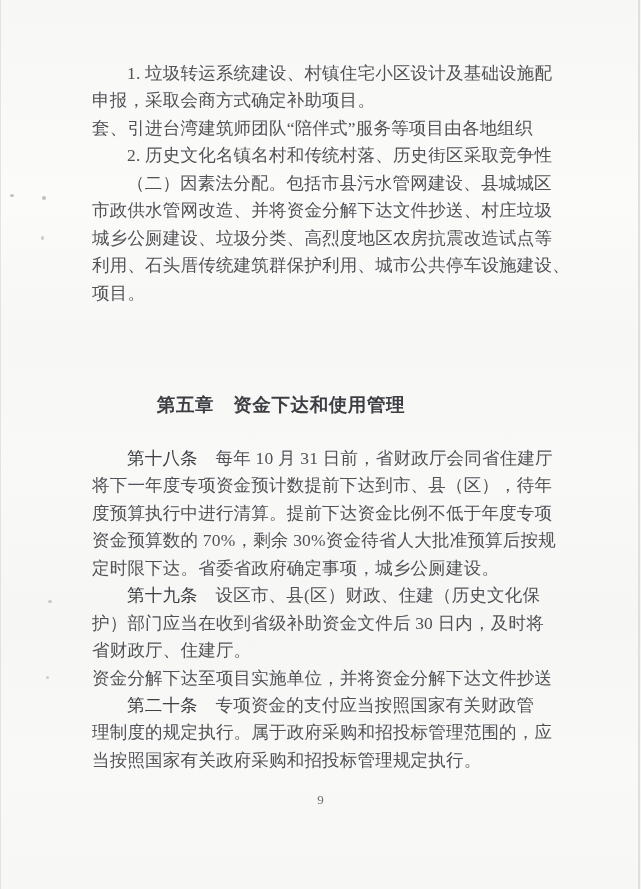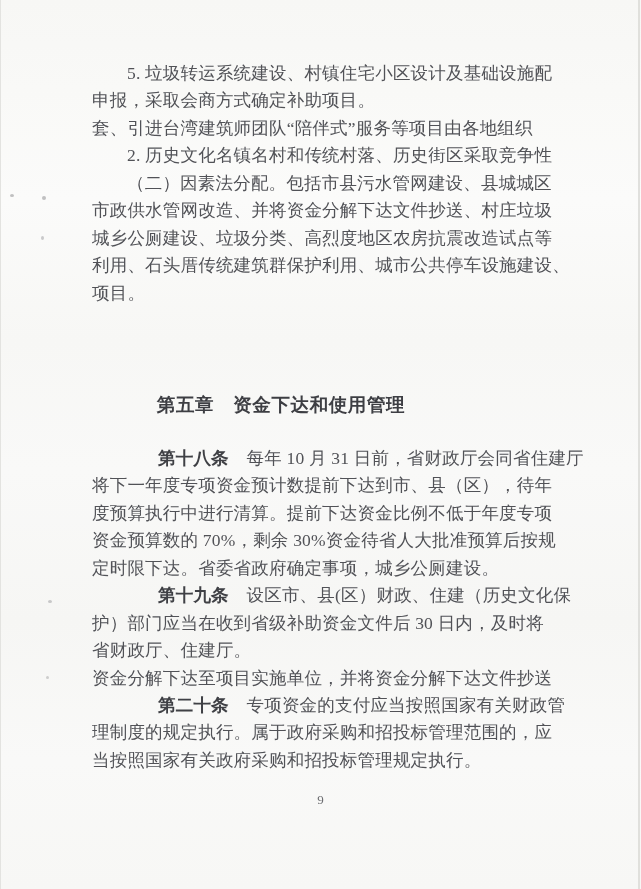--- a/index.html
+++ b/index.html
@@ -39,21 +39,21 @@
     width: 480px;
     font-size: 17.5px;
     line-height: 27.45px;
     color: #515257;
     letter-spacing: 0.2px;
   }
   .sec1 { top: 60px; }
   .sec2 { top: 445px; }
   .line { white-space: nowrap; height: 27.45px; }
   .line.indent { padding-left: 35px; }
-  .lead { font-weight: bold; color: #3f4045; margin-left: 31px; }
+  .lead { font-weight: normal; color: #3f4045; }
   .heading {
     position: absolute;
     top: 392px;
     left: 0;
     width: 562px;
     text-align: center;
     font-weight: bold;
     font-size: 18.5px;
     letter-spacing: 0.6px;
     color: #3d3e43;
@@ -87,21 +87,21 @@
   <div class="edge-left"></div>
   <div class="edge-right"></div>
 
   <div class="speck sp1"></div>
   <div class="speck sp2"></div>
   <div class="speck sp3"></div>
   <div class="speck sp4"></div>
   <div class="speck sp5"></div>
 
   <div class="body-text sec1" id="sec1">
-      <div class="line indent">5. 垃圾转运系统建设、村镇住宅小区设计及基础设施配</div>
+      <div class="line indent">1. 垃圾转运系统建设、村镇住宅小区设计及基础设施配</div>
       <div class="line">申报，采取会商方式确定补助项目。</div>
       <div class="line">套、引进台湾建筑师团队“陪伴式”服务等项目由各地组织</div>
       <div class="line indent">2. 历史文化名镇名村和传统村落、历史街区采取竞争性</div>
       <div class="line indent">（二）因素法分配。包括市县污水管网建设、县城城区</div>
       <div class="line">市政供水管网改造、并将资金分解下达文件抄送、村庄垃圾</div>
       <div class="line">城乡公厕建设、垃圾分类、高烈度地区农房抗震改造试点等</div>
       <div class="line">利用、石头厝传统建筑群保护利用、城市公共停车设施建设、</div>
       <div class="line">项目。</div>
     </div>
 

